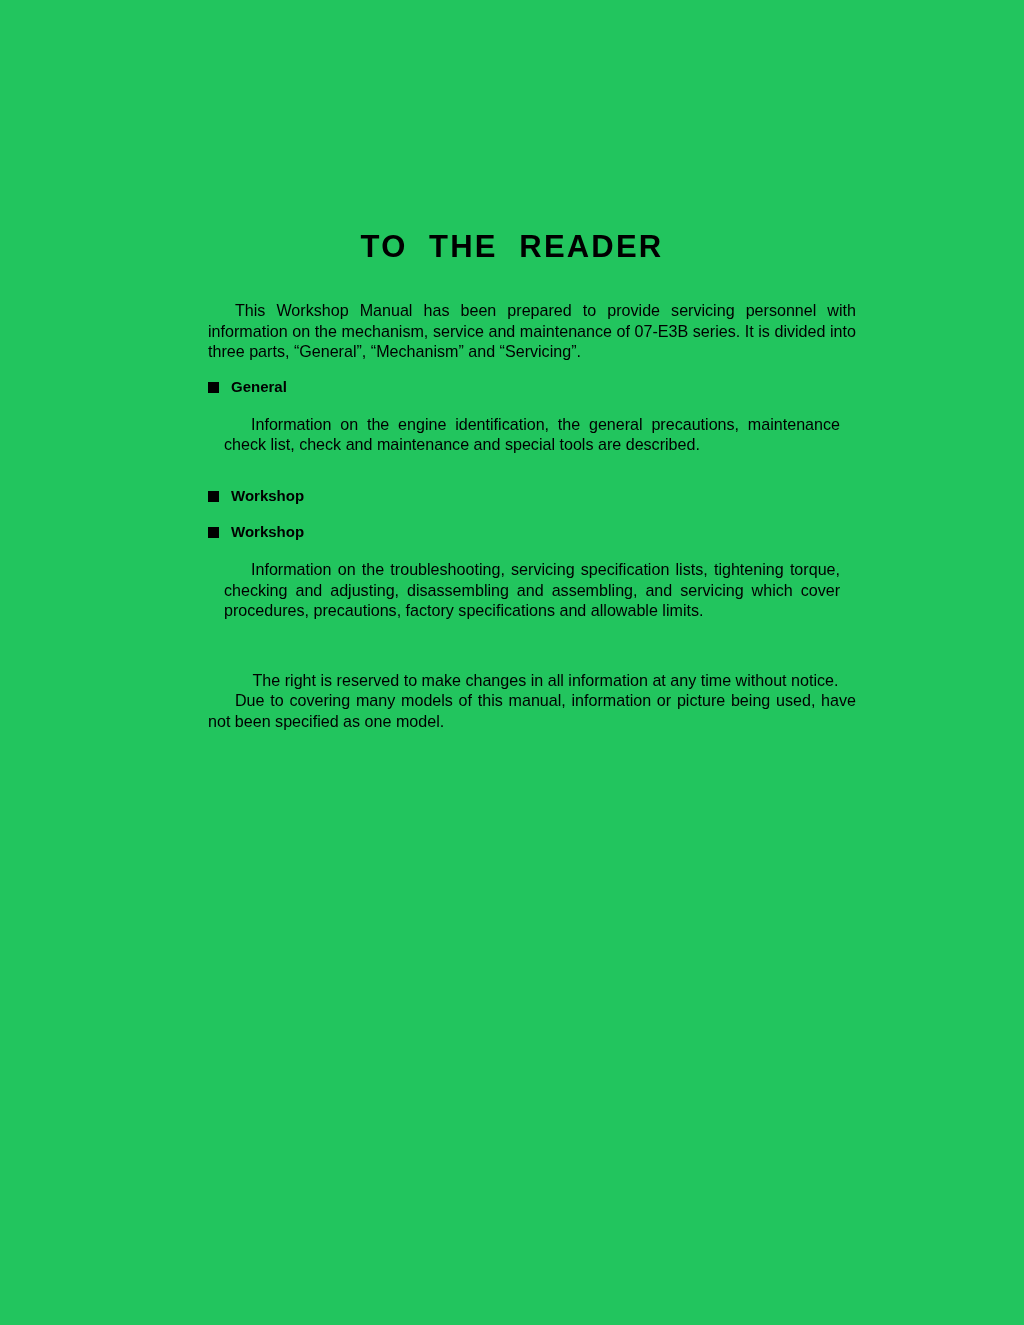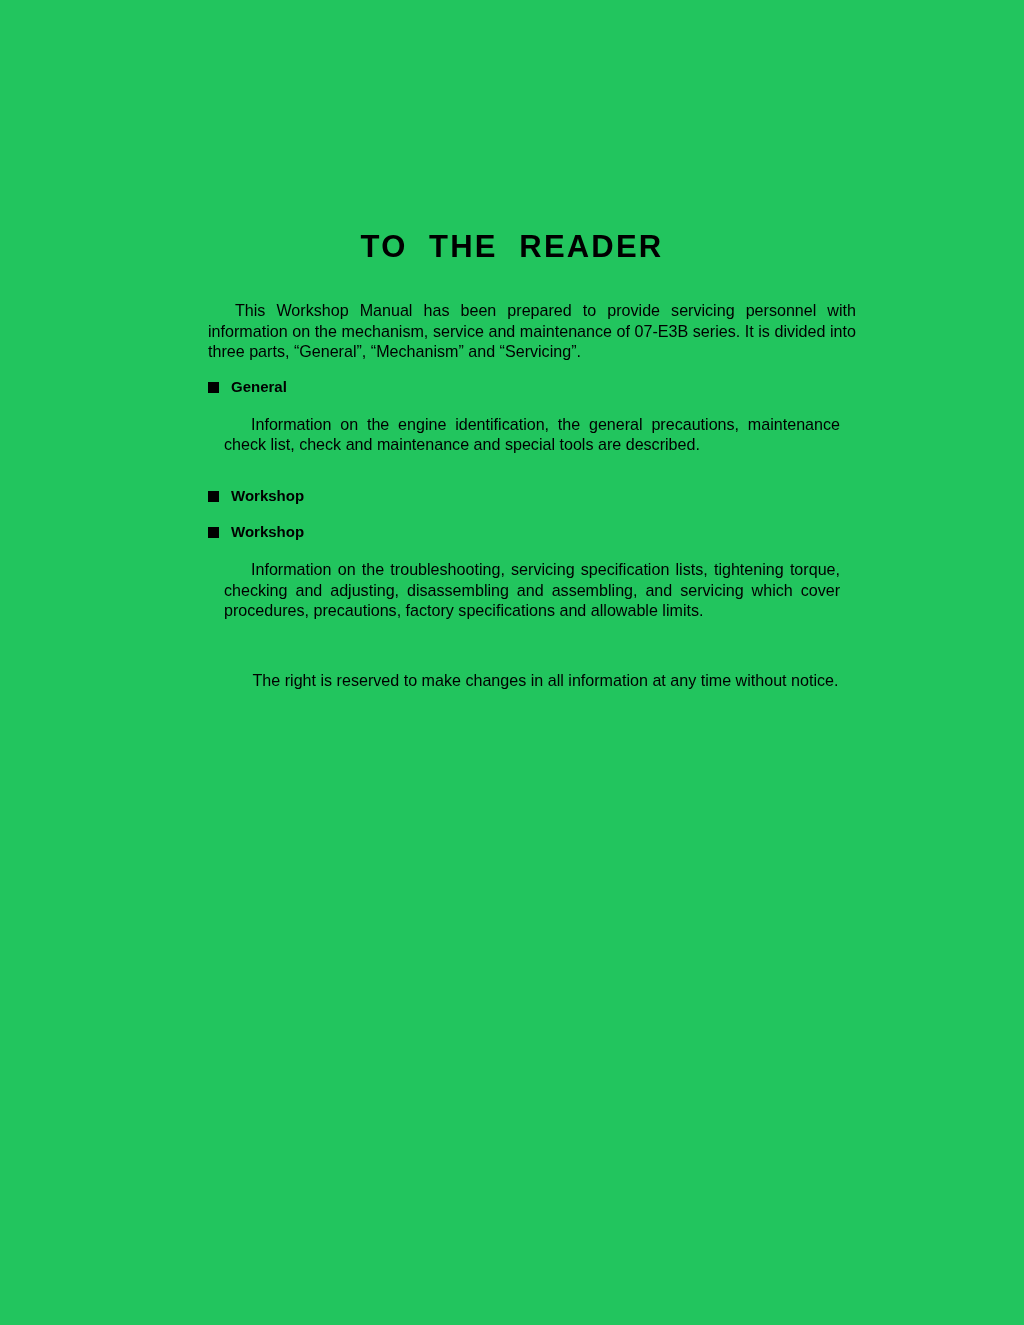--- a/index.html
+++ b/index.html
@@ -127,15 +127,16 @@
 
     <div class="section-head">
       <span class="bullet-square"></span>
       <span class="section-title">Workshop</span>
     </div>
     <p class="section-body">Information on the troubleshooting, servicing specification lists, tightening torque, checking and adjusting, disassembling and assembling, and servicing which cover procedures, precautions, factory specifications and allowable limits.</p>
 
     <div class="block-gap-large"></div>
 
     <p class="para indent last-left">The right is reserved to make changes in all information at any time without notice.</p>
+    <p class="para indent">Due to covering many models of this manual, information or picture being used, have not been specified as one model.</p>
 
   </div>
 </div>
 
 </body></html>

